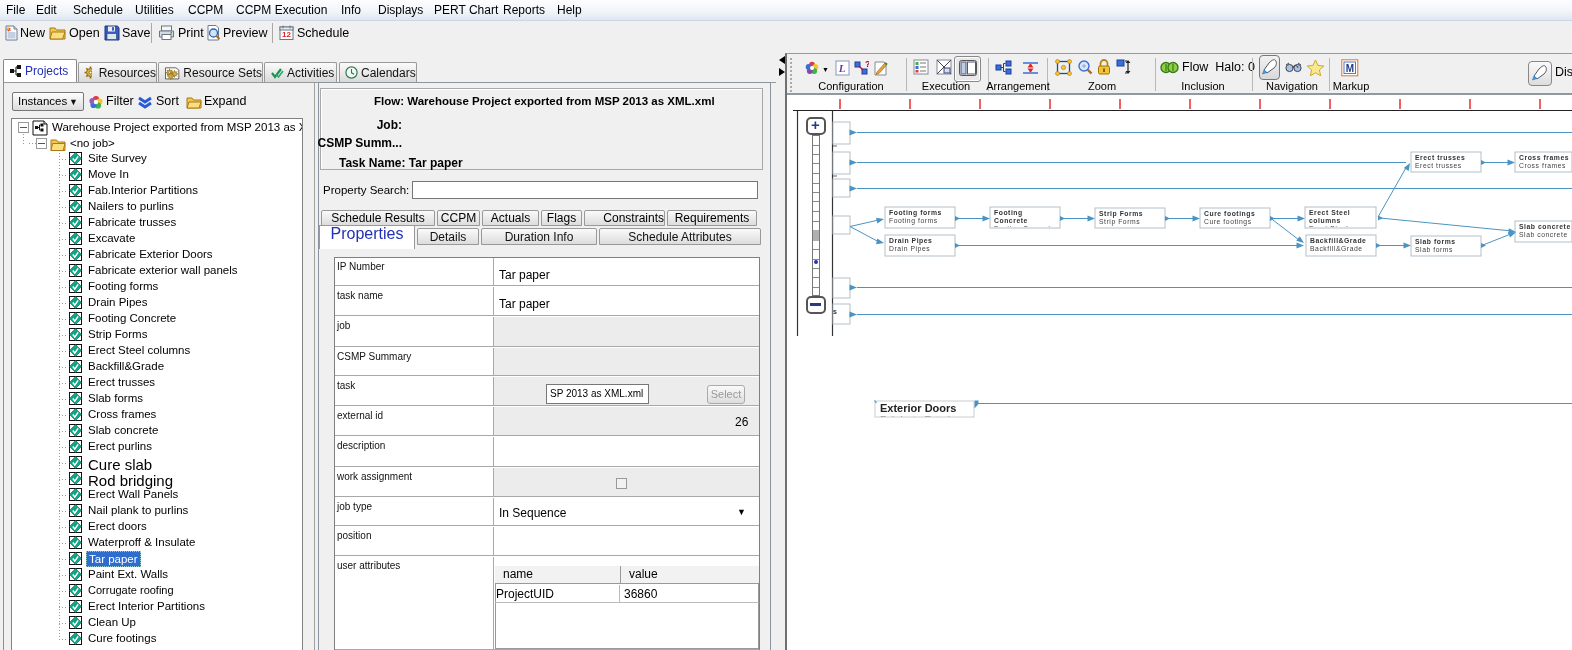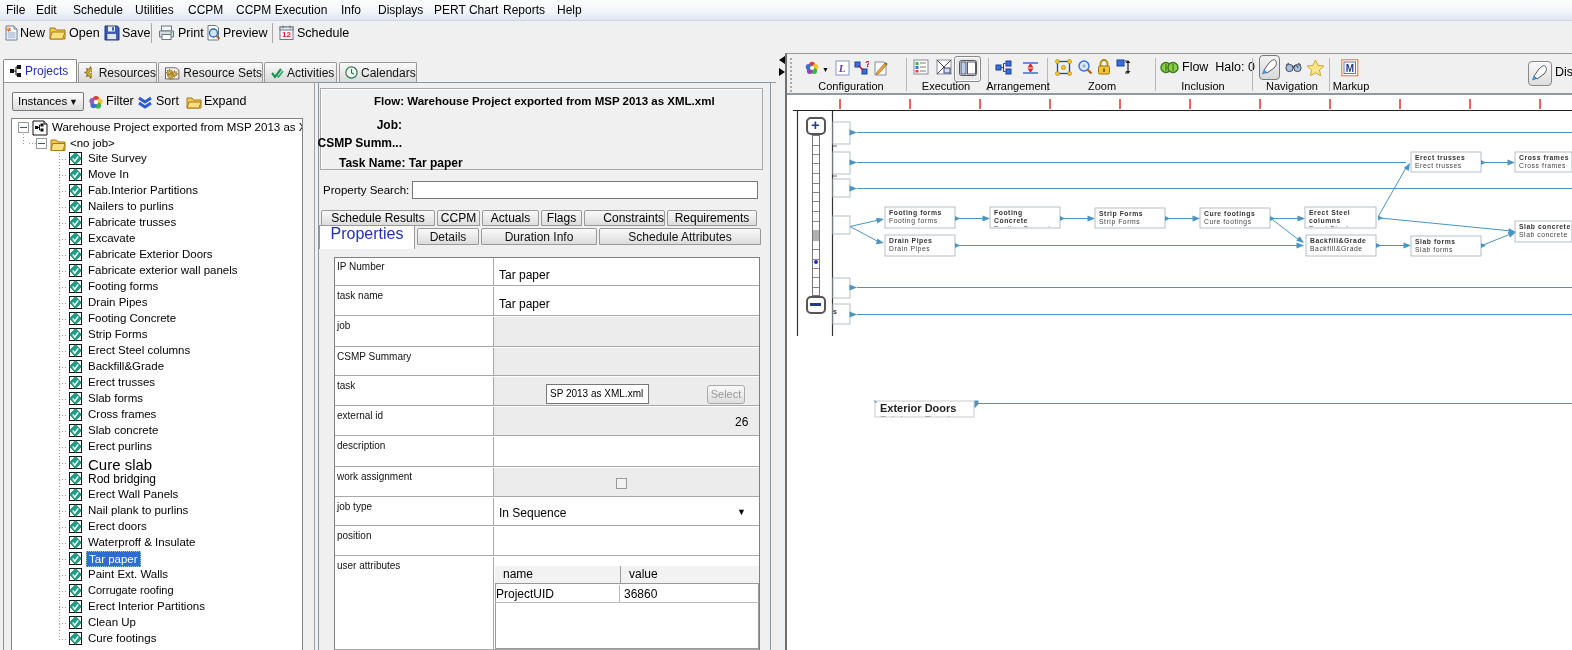--- a/index.html
+++ b/index.html
@@ -308,21 +308,21 @@
     <path d="M6.5 0.5L12.5 6.5L6.5 12.5L0.5 6.5Z" fill="#16a085" stroke="#0b6b56" stroke-width=".6"></path>
     <path d="M3.8 6.6l2 2.4 3.4-4.6" stroke="#fff" stroke-width="1.5" fill="none"></path>
   </svg>
 <div class="tx" style="left:88px;top:456px;font-size:15px;">Cure slab</div>
 <div class="a" style="left:59px;top:479px;width:9px;height:1px;background:repeating-linear-gradient(90deg,#999 0 1px,transparent 1px 3px);"></div>
 <svg class="a" style="left:69px;top:472px" width="13" height="13">
     <rect x="0.5" y="0.5" width="12" height="12" fill="#fff" stroke="#111"></rect>
     <path d="M6.5 0.5L12.5 6.5L6.5 12.5L0.5 6.5Z" fill="#16a085" stroke="#0b6b56" stroke-width=".6"></path>
     <path d="M3.8 6.6l2 2.4 3.4-4.6" stroke="#fff" stroke-width="1.5" fill="none"></path>
   </svg>
-<div class="tx" style="left:88px;top:472px;font-size:12px;">Rod bridging</div>
+<div class="tx" style="left:88px;top:472px;font-size:15px;">Rod bridging</div>
 <div class="a" style="left:59px;top:495px;width:9px;height:1px;background:repeating-linear-gradient(90deg,#999 0 1px,transparent 1px 3px);"></div>
 <svg class="a" style="left:69px;top:488px" width="13" height="13">
     <rect x="0.5" y="0.5" width="12" height="12" fill="#fff" stroke="#111"></rect>
     <path d="M6.5 0.5L12.5 6.5L6.5 12.5L0.5 6.5Z" fill="#16a085" stroke="#0b6b56" stroke-width=".6"></path>
     <path d="M3.8 6.6l2 2.4 3.4-4.6" stroke="#fff" stroke-width="1.5" fill="none"></path>
   </svg>
 <div class="tx" style="left:88px;top:488px;font-size:11.5px;">Erect Wall Panels</div>
 <div class="a" style="left:59px;top:511px;width:9px;height:1px;background:repeating-linear-gradient(90deg,#999 0 1px,transparent 1px 3px);"></div>
 <svg class="a" style="left:69px;top:504px" width="13" height="13">
     <rect x="0.5" y="0.5" width="12" height="12" fill="#fff" stroke="#111"></rect>

